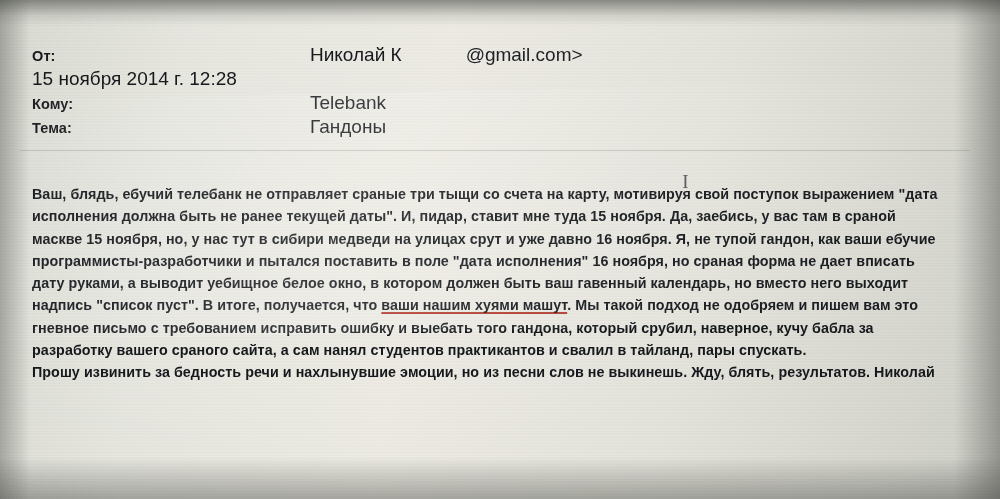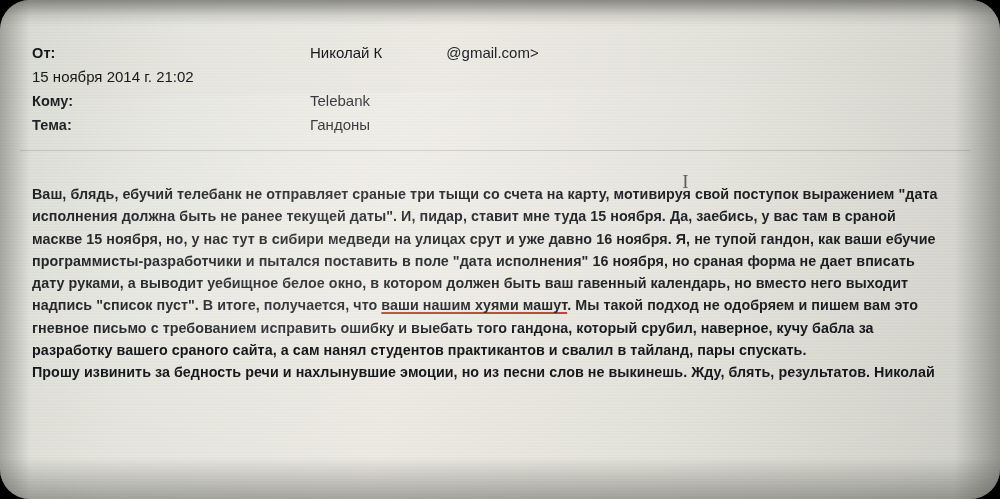--- a/index.html
+++ b/index.html
@@ -17,21 +17,20 @@
   
   #photo {
     position: relative;
     width: 1000px;
     height: 499px;
     background:
       
       radial-gradient(ellipse 130% 120% at 48% 42%, rgba(255,255,255,0.10) 0%, rgba(255,255,255,0.0) 55%, rgba(0,0,0,0.22) 100%),
       linear-gradient(100deg, #d8d9d1 0%, #e6e6df 18%, #eceae2 42%, #e3e2da 68%, #cfd0c8 100%);
     overflow: hidden;
-    border-radius: 30px;
   }
 
   
   .top-shade {
     position: absolute;
     left: 0; top: 0;
     width: 1000px; height: 26px;
     background: linear-gradient(180deg, rgba(60,62,58,0.55) 0%, rgba(130,132,126,0.22) 60%, rgba(255,255,255,0) 100%);
     pointer-events: none;
   }
@@ -89,21 +88,21 @@
     height: 20px;
   }
   .hdr-label {
     width: 278px;
     font-weight: bold;
     font-size: 14.5px;
     color: #14171a;
     letter-spacing: .1px;
   }
   .hdr-value {
-    font-size: 15px;
+    font-size: 19px;
     color: #14171a;
     white-space: nowrap;
   }
   .hdr-value .from-name { }
   .hdr-value .from-mail {
     margin-left: 64px;
     color: #1b1f22;
   }
 
   
@@ -176,21 +175,21 @@
     <div class="header">
 
       <div class="hdr-row">
         <div class="hdr-label">От:</div>
         <div class="hdr-value">
           <span class="from-name">Николай К</span><span class="from-mail">@gmail.com&gt;</span>
         </div>
       </div>
 
       <div class="hdr-row">
-        <div class="hdr-value">15 ноября 2014 г. 21:02</div>
+        <div class="hdr-value">15 ноября 2014 г. 12:28</div>
       </div>
 
       <div class="hdr-row">
         <div class="hdr-label">Кому:</div>
         <div class="hdr-value">Telebank</div>
       </div>
 
       <div class="hdr-row">
         <div class="hdr-label">Тема:</div>
         <div class="hdr-value">Гандоны</div>

